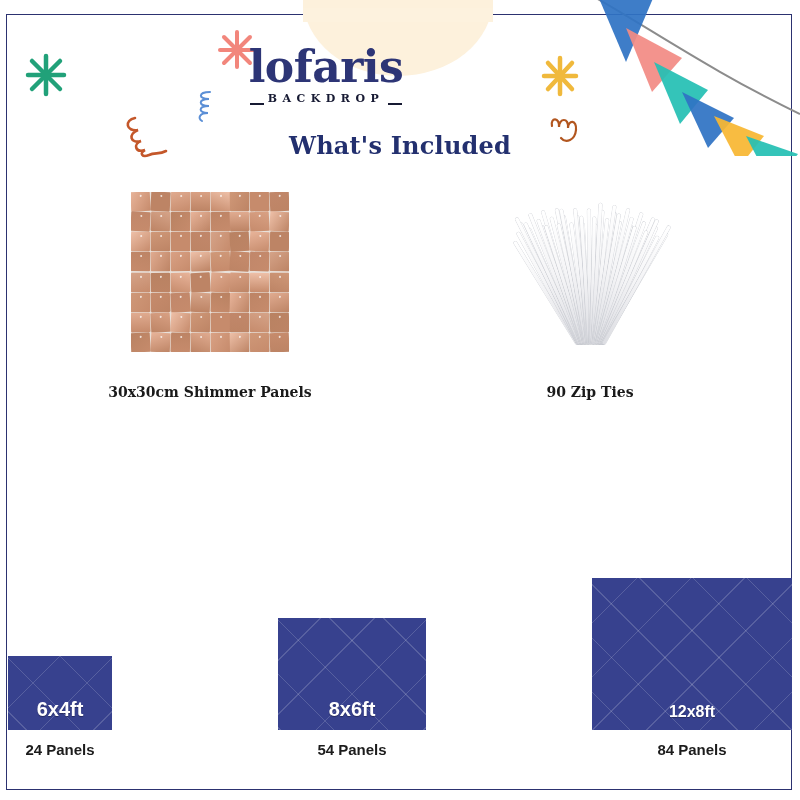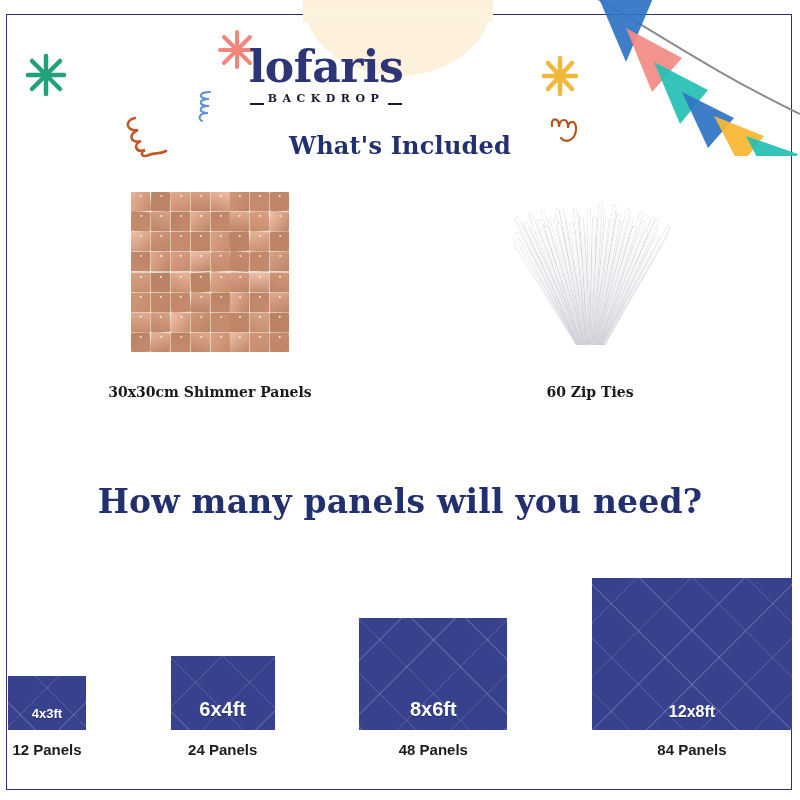--- a/index.html
+++ b/index.html
@@ -407,44 +407,37 @@
           <div class="tie" style="left: 92.1628px; height: 123px; transform: rotate(17.2372deg);"></div>
           <div class="tie" style="left: 92.7674px; height: 130px; transform: rotate(20.2326deg);"></div>
           <div class="tie" style="left: 93.3721px; height: 137px; transform: rotate(23.2279deg);"></div>
           <div class="tie" style="left: 93.9767px; height: 122px; transform: rotate(22.2233deg);"></div>
           <div class="tie" style="left: 94.5814px; height: 129px; transform: rotate(25.2186deg);"></div>
           <div class="tie" style="left: 95.186px; height: 136px; transform: rotate(24.214deg);"></div>
           <div class="tie" style="left: 95.7907px; height: 121px; transform: rotate(27.2093deg);"></div>
           <div class="tie" style="left: 96.3953px; height: 128px; transform: rotate(30.2047deg);"></div>
           <div class="tie" style="left: 97px; height: 135px; transform: rotate(29.2deg);"></div>
         </div>
-      <div class="product-cap" style="margin-top:32px">60 Zip Ties</div>
+      <div class="product-cap" style="margin-top:32px">90 Zip Ties</div>
     </div>
   </div>
 
-  <div class="heading" id="heading-panels">How many panels will you need?</div>
 
   <div class="sizes" id="size-row">
-      <div class="size-col">
-        <div class="size-box" style="width: 78px; height: 54px; background: rgb(55, 65, 142);">
-          <div class="size-dim" style="font-size: 13px;">4x3ft</div>
-        </div>
-        <div class="size-cap">12 Panels</div>
-      </div>
       <div class="size-col">
         <div class="size-box" style="width: 104px; height: 74px; background: rgb(55, 65, 142);">
           <div class="size-dim">6x4ft</div>
         </div>
         <div class="size-cap">24 Panels</div>
       </div>
       <div class="size-col">
         <div class="size-box" style="width: 148px; height: 112px; background: rgb(55, 65, 142);">
           <div class="size-dim">8x6ft</div>
         </div>
-        <div class="size-cap">48 Panels</div>
+        <div class="size-cap">54 Panels</div>
       </div>
       <div class="size-col">
         <div class="size-box" style="width: 200px; height: 152px; background: rgb(55, 65, 142);">
           <div class="size-dim" style="font-size: 16px;">12x8ft</div>
         </div>
         <div class="size-cap">84 Panels</div>
       </div>
     </div>
 
 </div>

